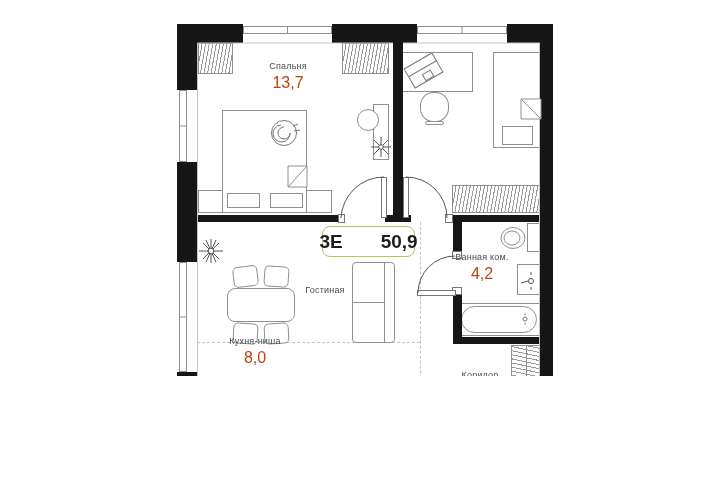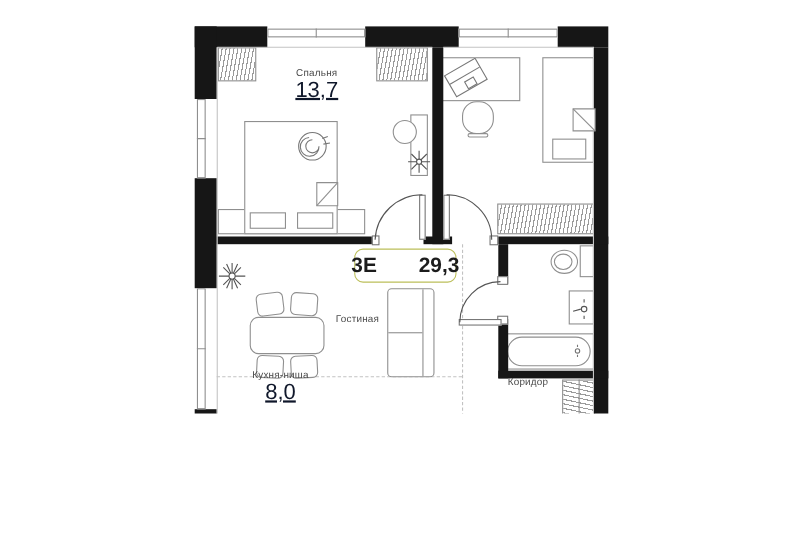--- a/index.html
+++ b/index.html
@@ -10,21 +10,21 @@
   .win{position:absolute;border:1px solid #8f8f8f;background:#fff;box-sizing:border-box;z-index:2;}
   .furn{position:absolute;border:1px solid #8f8f8f;background:#fff;box-sizing:border-box;z-index:1;}
   .leaf{position:absolute;border:1px solid #777;background:#fff;box-sizing:border-box;z-index:3;}
   .jamb{position:absolute;border:1px solid #777;background:#fff;box-sizing:border-box;z-index:3;}
   .hatchV{background-image:repeating-linear-gradient(100deg,rgba(0,0,0,0) 0 2.5px,#9a9a9a 2.5px 3.5px);}
   .hatchH{background-image:repeating-linear-gradient(12deg,rgba(0,0,0,0) 0 3px,#9a9a9a 3px 4px);}
   .dashv{position:absolute;border-left:1px dashed #c2c2c2;z-index:0;}
   .dashh{position:absolute;border-top:1px dashed #c2c2c2;z-index:0;}
   .rlabel{position:absolute;width:100px;text-align:center;z-index:4;}
   .rlabel .nm{display:block;font-size:9px;color:#4a4a4a;letter-spacing:.2px;line-height:10px;}
-  .rlabel .ar{display:block;font-size:20px;color:#0f172a;line-height:19px;margin-top:2px;text-decoration:underline;}
+  .rlabel .ar{display:block;font-size:16px;color:#c2410c;line-height:19px;margin-top:2px;}
   .badge{position:absolute;left:322px;top:226px;width:93px;height:31px;background:#fff;border:1.5px solid #bcbf5a;border-radius:8px;display:flex;align-items:center;justify-content:center;gap:19px;z-index:6;box-sizing:border-box;}
   .badge .t{font-weight:bold;font-size:19px;color:#1c1c1c;}
   .badge .dv{width:2px;height:18px;background:#c9c33c;}
   svg.overlay{position:absolute;left:0;top:0;z-index:5;pointer-events:none;}
   .inner-line-v{position:absolute;background:#8f8f8f;width:1px;}
   .inner-line-h{position:absolute;background:#8f8f8f;height:1px;}
   .laptop{position:absolute;left:407px;top:59px;width:33px;height:23px;border:1px solid #777;background:#fff;transform:rotate(-30deg);z-index:1;box-sizing:border-box;}
   .laptop .hinge{position:absolute;left:0;top:8px;width:100%;height:1px;background:#777;}
   .laptop .pad{position:absolute;left:12px;top:13px;width:8px;height:6px;border:1px solid #777;}
 </style>
@@ -218,23 +218,27 @@
     <span class="nm">Спальня</span>
     <span class="ar">13,7</span>
   </div>
   <div class="rlabel" style="left:275px;top:285px;">
     <span class="nm">Гостиная</span>
   </div>
   <div class="rlabel" style="left:205px;top:336px;">
     <span class="nm">Кухня-ниша</span>
     <span class="ar">8,0</span>
   </div>
-  <div class="rlabel" style="left:430px;top:342px;">
+  <div class="rlabel" style="left:432px;top:252px;">
+    <span class="nm">Ванная ком.</span>
+    <span class="ar">4,2</span>
+  </div>
+  <div class="rlabel" style="left:430px;top:370px;">
     <span class="nm">Коридор</span>
   </div>
 
   <div class="badge">
     <span class="t">3Е</span>
     <span class="dv"></span>
-    <span class="t">29,3</span>
+    <span class="t">50,9</span>
   </div>
 
 </div>
 
 </body></html>

